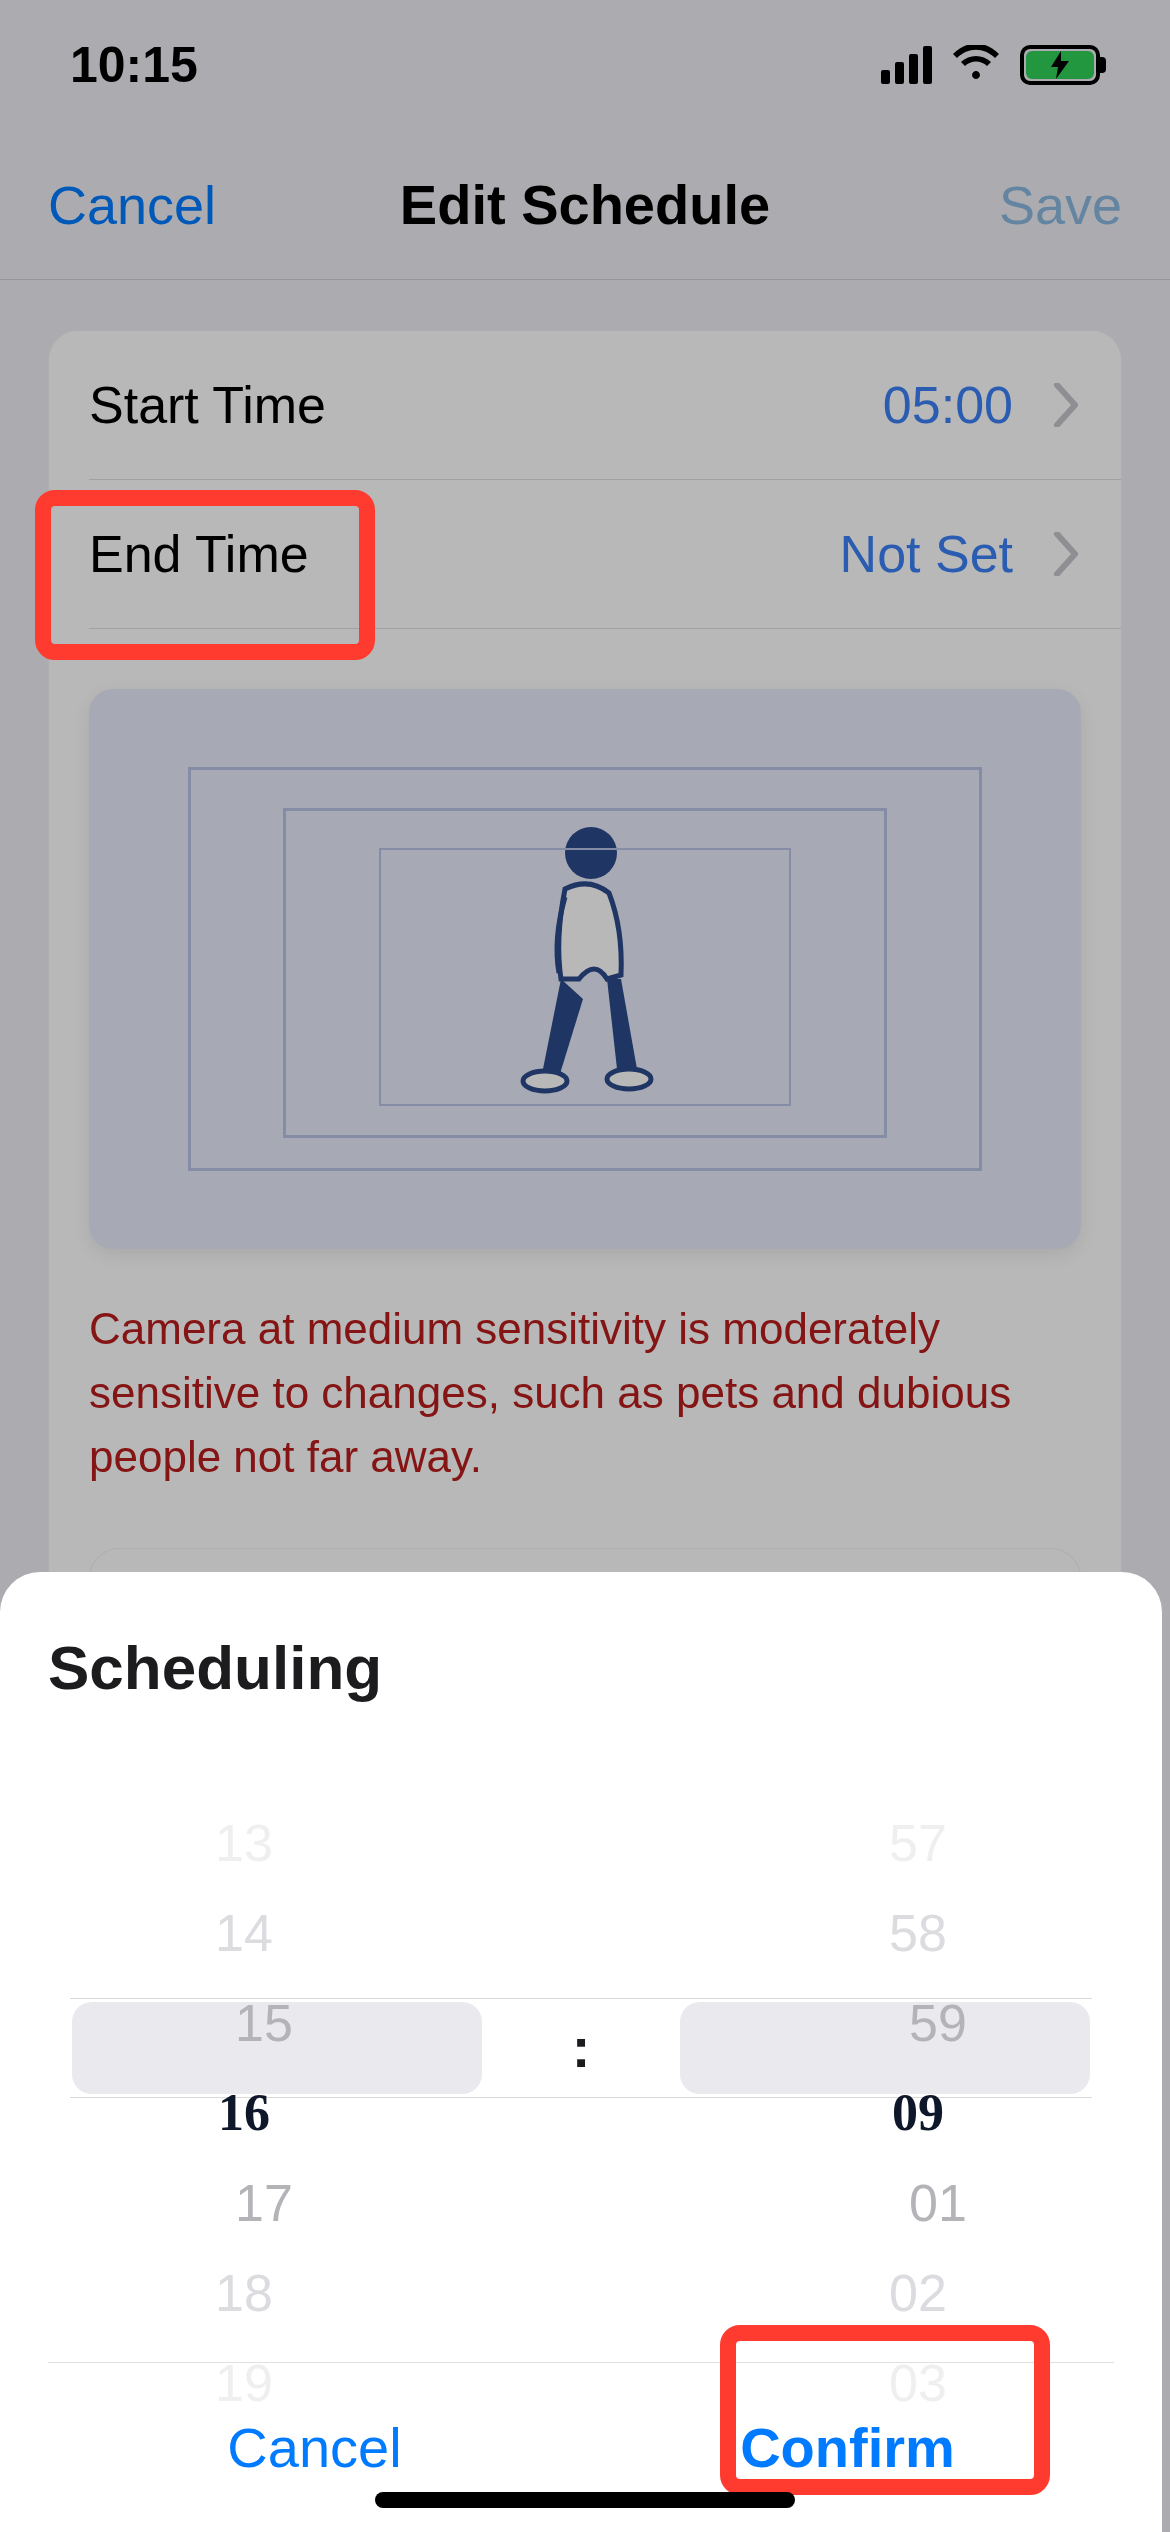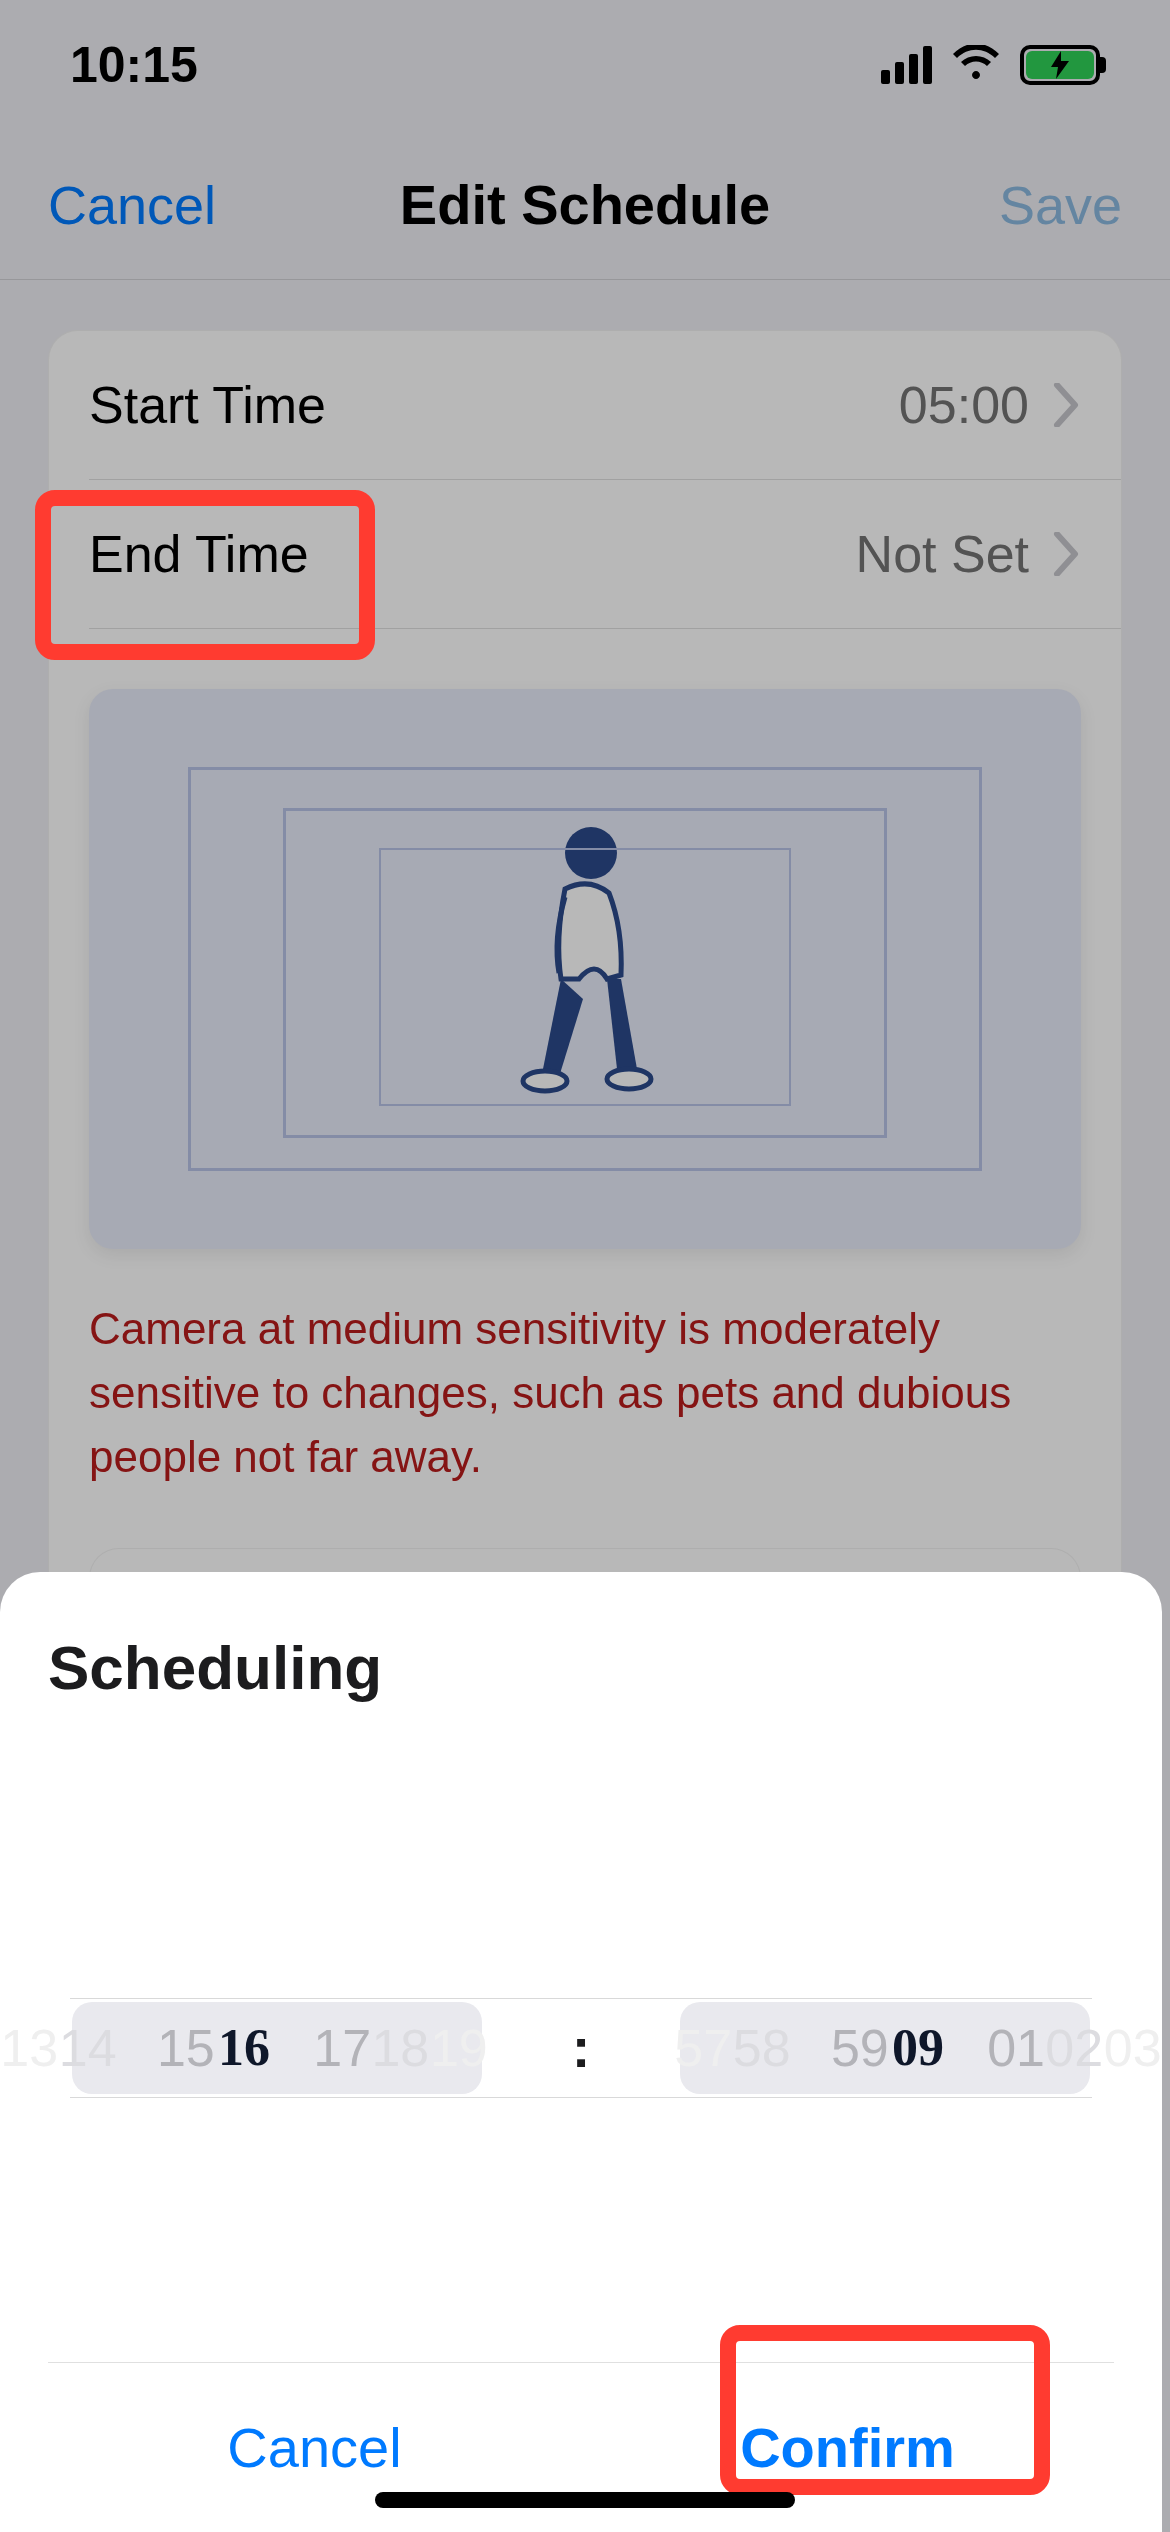--- a/index.html
+++ b/index.html
@@ -21,21 +21,21 @@
   .nav-title { position:absolute; left:0; right:0; text-align:center; font-size:56px; font-weight:600; color:#000; pointer-events:none;}
   .nav-left, .nav-right { font-size:54px; }
   .nav-left { color:#007aff; }
   .nav-right { color:#8bb9df; }
   
   .content { position:absolute; top:330px; left:48px; right:48px; }
   .settings-card { background:#fff; border-radius:30px 30px 0 0; border:1px solid rgba(0,0,0,0.05);}
   .row { display:flex; align-items:center; justify-content:space-between; padding:44px 40px; font-size:52px; color:#000; }
   .row + .row-divider { height:1px; background:rgba(0,0,0,0.12); margin-left:0;}
   .row-divider.inner { margin-left:40px; }
-  .row-value { display:flex; align-items:center; gap:24px; color:#737373; }
+  .row-value { display:flex; align-items:center; gap:40px; color:#3b82f6; }
   .chevron { color:#c7c7cc; }
   .chevron svg{ width:28px; height:44px; display:block;}
   .illustration { margin:60px 40px 0 40px; height:560px; border-radius:24px; background:#e8ecfa; display:flex; align-items:center; justify-content:center; box-shadow: 0 6px 18px rgba(0,0,0,0.08);}
   .room { width:80%; height:72%; display:flex; align-items:center; justify-content:center; position:relative;}
   .room .frame { position:absolute; border:3px solid #b7c2e6; }
   .room .f1{ left:0; top:0; right:0; bottom:0; }
   .room .f2{ left:12%; top:10%; right:12%; bottom:8%; }
   .room .f3{ left:24%; top:20%; right:24%; bottom:16%; border-width:2px;}
   .person svg { width:180px; height:300px; display:block; }
   .description { padding:48px 40px 60px 40px; font-size:44px; line-height:1.45; color:#b91c1c; }
@@ -44,21 +44,21 @@
   .highlight { position:absolute; border:16px solid #ff3b30; border-radius:20px; pointer-events:none; z-index:50; }
   .highlight.endtime { left:35px; top:490px; width:340px; height:170px; }
   .highlight.confirm { left:720px; top:2325px; width:330px; height:170px; }
   
   .dim { position:absolute; inset:0; background:rgba(0,0,0,0.28); z-index:30; }
   
   .sheet { position:absolute; left:0; right:8px; bottom:0; height:960px; background:#fff; border-radius:40px 40px 0 0; z-index:40; display:flex; flex-direction:column; }
   .sheet-title { font-size:62px; font-weight:700; color:#1c1c1e; padding:60px 48px 30px 48px; }
   .picker-wrap { flex:1; display:flex; align-items:center; justify-content:center; position:relative; }
   .picker { display:flex; width:100%; align-items:stretch; justify-content:center; gap:0; height:500px; position:relative;}
-  .picker-col { width:42%; display:flex; flex-direction:row; align-items:center; justify-content:space-between; position:relative;}
+  .picker-col { width:42%; display:flex; flex-direction:column; align-items:center; justify-content:space-between; position:relative;}
   .picker-sep { width:16%; display:flex; align-items:center; justify-content:center; font-size:56px; font-weight:600; color:#1c1c1e;}
   .selection-band { position:absolute; left:70px; right:70px; top:50%; transform:translateY(-50%); height:100px; border-top:1px solid rgba(0,0,0,0.15); border-bottom:1px solid rgba(0,0,0,0.15); pointer-events:none;}
   .pill { position:absolute; top:50%; transform:translateY(-50%); height:92px; background:#e9e9ee; border-radius:20px; pointer-events:none;}
   .pill.left { left:72px; width:410px; }
   .pill.right { right:72px; width:410px; }
   .wheel-item { height:90px; line-height:90px; font-size:52px; text-align:center; color:#1c1c1e; user-select:none; width:100%;}
   .wheel-item.fade1 { color:#b3b3b8;padding-left:40px; }
   .wheel-item.fade2 { color:#dcdce0; }
   .wheel-item.fade3 { color:#efefef; }
   .wheel-item.selected { font-weight:600; color:#0f172a; position:relative; z-index:2;font-family:Liberation Serif, serif;}

